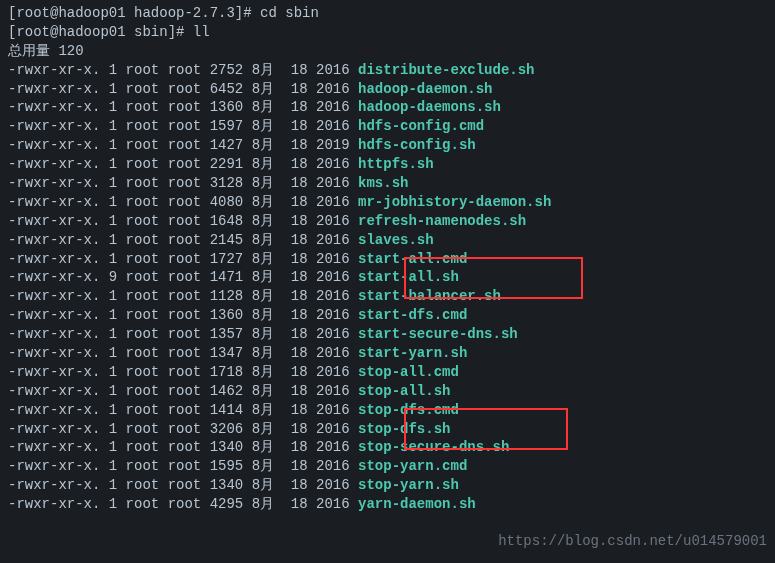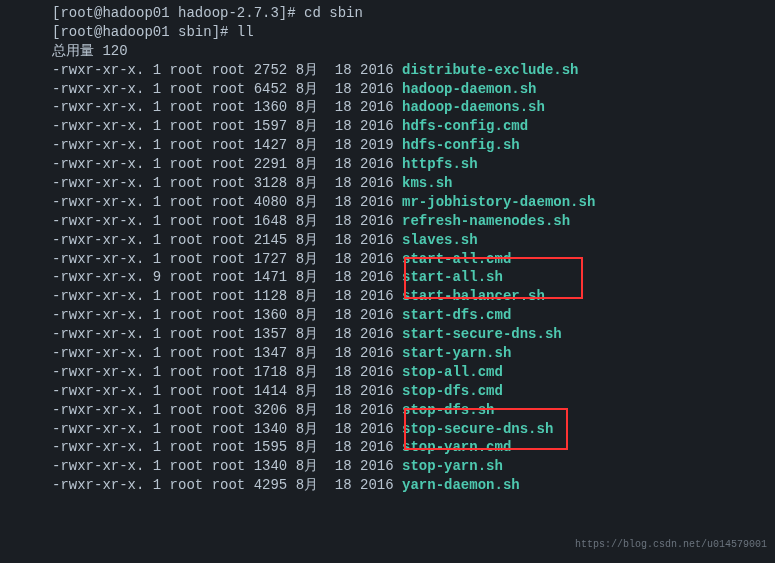--- a/index.html
+++ b/index.html
@@ -12,21 +12,20 @@
       padding: 4px 8px;
       width: 775px;
       height: 563px;
       box-sizing: border-box;
       overflow: hidden;
       position: relative;
     }
     .line {
       white-space: pre;
       display: block;
-      margin-left: 44px;
     }
     .prompt-user { color: #b8c4d0; }
     .file-exec { color: #4ec9b0; font-weight: bold; }
     .highlight-box {
       position: absolute;
       border: 2px solid #ff3333;
       pointer-events: none;
     }
     .box1 {
       left: 404px;
@@ -38,21 +37,21 @@
       left: 404px;
       top: 408px;
       width: 160px;
       height: 38px;
     }
     .watermark {
       position: absolute;
       right: 8px;
       bottom: 12px;
       color: #6a737d;
-      font-size: 10px;
+      font-size: 14px;
     }
   </style>
 </head>
 <body>
 
 <div>
   <span class="line prompt-user">[root@hadoop01 hadoop-2.7.3]# cd sbin</span>
   <span class="line prompt-user">[root@hadoop01 sbin]# ll</span>
   <span class="line">总用量 120</span>
   <div id="rows-container">
@@ -66,20 +65,21 @@
       <span class="line"><span>-rwxr-xr-x. 1 root root 4080 8月  18 2016 </span><span class="file-exec">mr-jobhistory-daemon.sh</span></span>
       <span class="line"><span>-rwxr-xr-x. 1 root root 1648 8月  18 2016 </span><span class="file-exec">refresh-namenodes.sh</span></span>
       <span class="line"><span>-rwxr-xr-x. 1 root root 2145 8月  18 2016 </span><span class="file-exec">slaves.sh</span></span>
       <span class="line"><span>-rwxr-xr-x. 1 root root 1727 8月  18 2016 </span><span class="file-exec">start-all.cmd</span></span>
       <span class="line"><span>-rwxr-xr-x. 9 root root 1471 8月  18 2016 </span><span class="file-exec">start-all.sh</span></span>
       <span class="line"><span>-rwxr-xr-x. 1 root root 1128 8月  18 2016 </span><span class="file-exec">start-balancer.sh</span></span>
       <span class="line"><span>-rwxr-xr-x. 1 root root 1360 8月  18 2016 </span><span class="file-exec">start-dfs.cmd</span></span>
       <span class="line"><span>-rwxr-xr-x. 1 root root 1357 8月  18 2016 </span><span class="file-exec">start-secure-dns.sh</span></span>
       <span class="line"><span>-rwxr-xr-x. 1 root root 1347 8月  18 2016 </span><span class="file-exec">start-yarn.sh</span></span>
       <span class="line"><span>-rwxr-xr-x. 1 root root 1718 8月  18 2016 </span><span class="file-exec">stop-all.cmd</span></span>
+      <span class="line"><span>-rwxr-xr-x. 1 root root 1462 8月  18 2016 </span><span class="file-exec">stop-all.sh</span></span>
       <span class="line"><span>-rwxr-xr-x. 1 root root 1414 8月  18 2016 </span><span class="file-exec">stop-dfs.cmd</span></span>
       <span class="line"><span>-rwxr-xr-x. 1 root root 3206 8月  18 2016 </span><span class="file-exec">stop-dfs.sh</span></span>
       <span class="line"><span>-rwxr-xr-x. 1 root root 1340 8月  18 2016 </span><span class="file-exec">stop-secure-dns.sh</span></span>
       <span class="line"><span>-rwxr-xr-x. 1 root root 1595 8月  18 2016 </span><span class="file-exec">stop-yarn.cmd</span></span>
       <span class="line"><span>-rwxr-xr-x. 1 root root 1340 8月  18 2016 </span><span class="file-exec">stop-yarn.sh</span></span>
       <span class="line"><span>-rwxr-xr-x. 1 root root 4295 8月  18 2016 </span><span class="file-exec">yarn-daemon.sh</span></span>
     </div>
 </div>
 
 <div class="highlight-box box1"></div>

